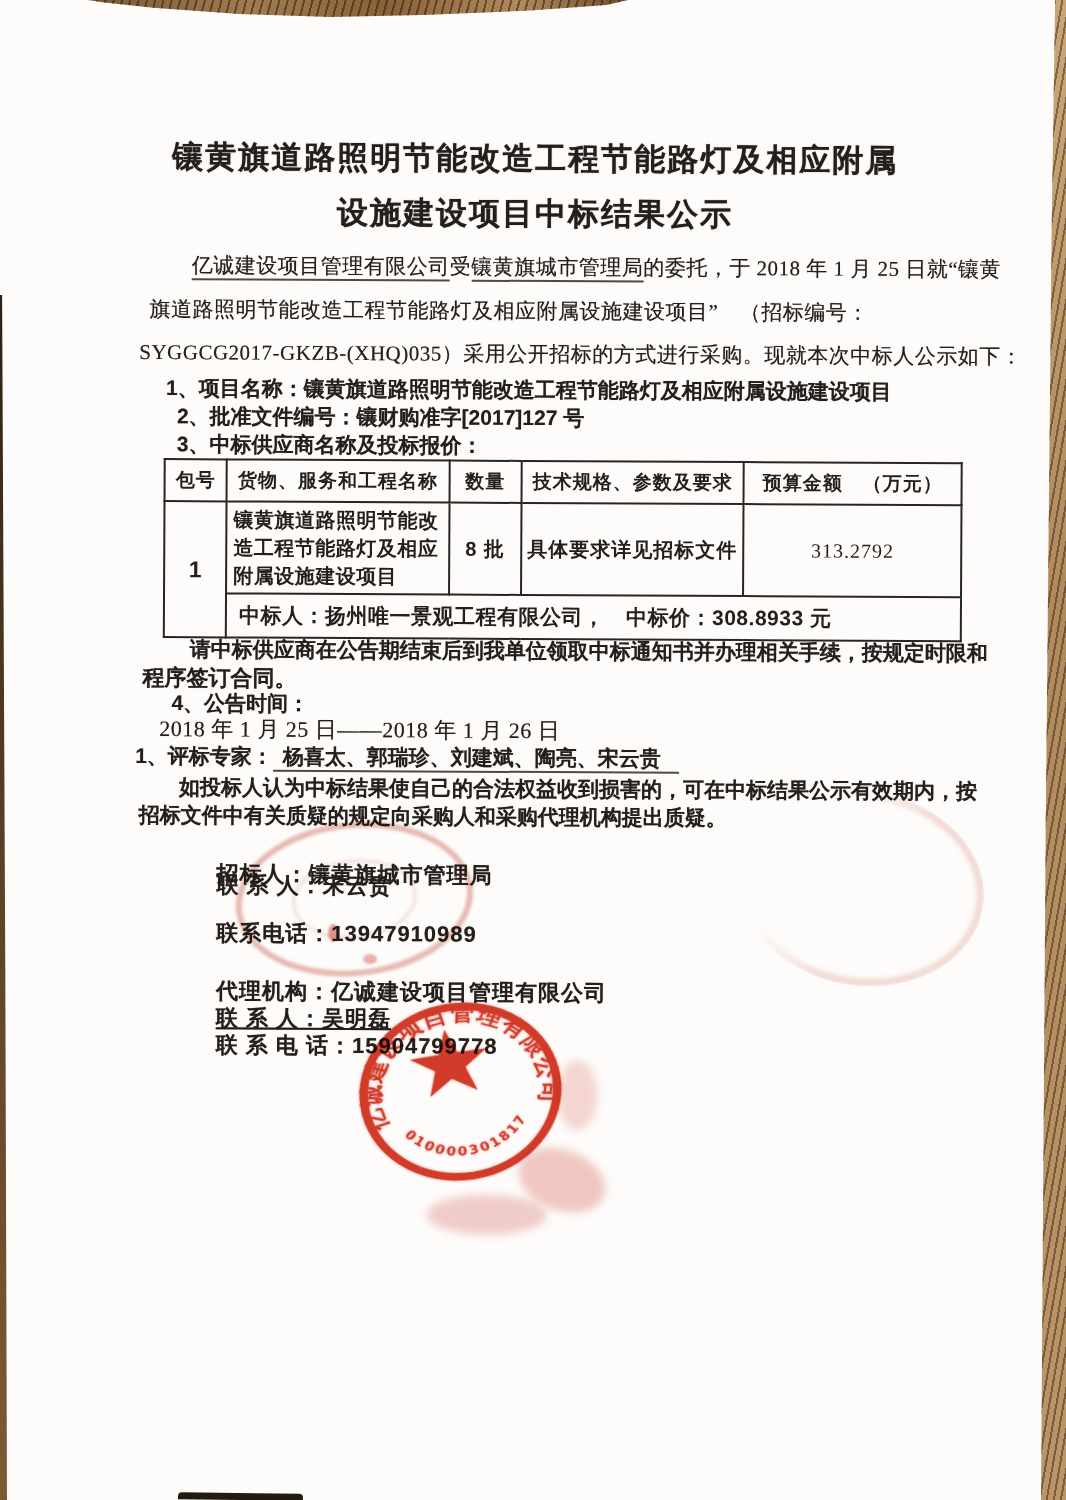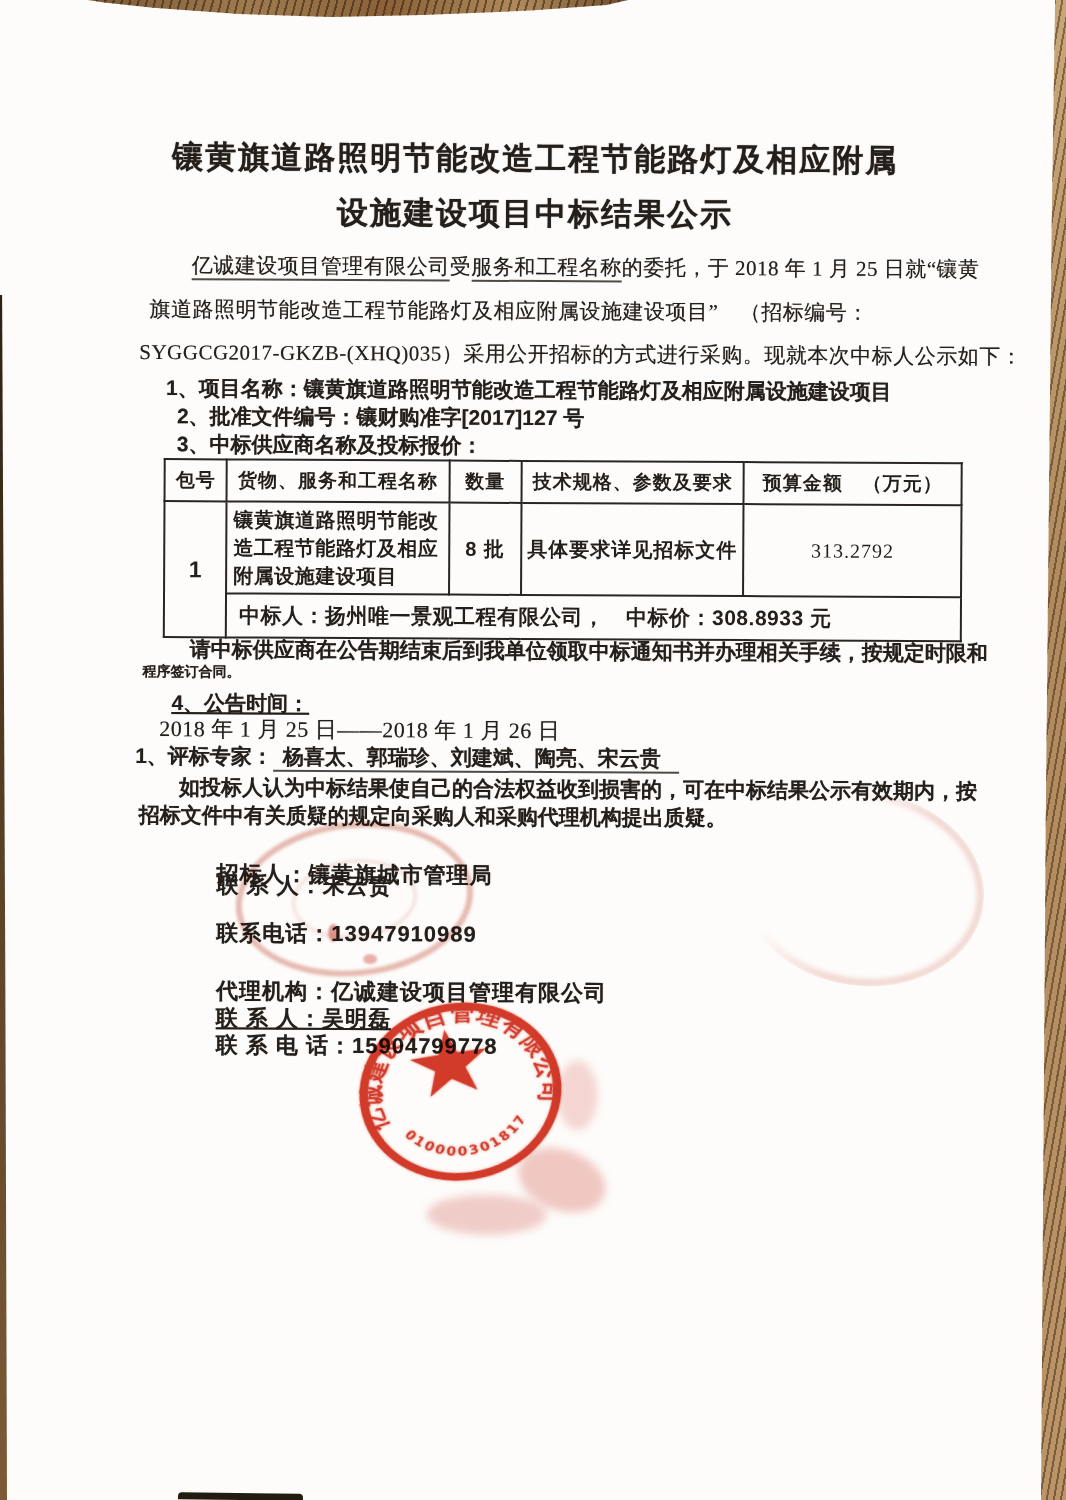--- a/index.html
+++ b/index.html
@@ -35,22 +35,22 @@
   .bid-table th,.bid-table td{border:2px solid #2a2522;padding:0;}
   .bid-table th{font-size:19px;font-weight:700;height:40px;text-align:center;letter-spacing:1px;}
   .col-pkg{width:62px;} .col-name{width:222px;} .col-qty{width:72px;} .col-spec{width:222px;} .col-budget{width:217px;}
   td.pkg{text-align:center;font-size:23px;font-weight:700;vertical-align:middle;}
   td.name{font-size:20px;font-weight:700;line-height:28px;padding:3px 6px;height:84px;vertical-align:middle;letter-spacing:.5px;}
   td.qty,td.spec{text-align:center;font-size:20px;font-weight:700;letter-spacing:1px;}
   td.budget{text-align:center;font-size:20px;font-family:"Liberation Serif",serif;letter-spacing:1px;}
   td.winner{font-size:21px;font-weight:700;height:42px;padding-left:12px;letter-spacing:.5px;}
 
   #notice1{left:190px;top:637px;font-size:21px;}
-  #notice2{left:143px;top:665px;font-size:14px;}
-  #item4{left:172px;top:691px;font-size:21px;text-decoration:underline;}
+  #notice2{left:143px;top:665px;font-size:22px;}
+  #item4{left:172px;top:691px;font-size:21px;}
   #daterange{left:160px;top:716px;}
   #item5{left:136px;top:744px;font-size:21px;}
   .ul-wide{border-bottom:2px solid rgba(48,42,36,.85);padding:0 18px 2px 10px;}
   #obj1{left:180px;top:775px;font-size:21px;}
   #obj2{left:140px;top:803px;font-size:21px;}
 
   #tdr1{left:218px;top:861px;} #tdr2{left:218px;top:872px;} #tdr3{left:218px;top:920px;}
   #agc1{left:218px;top:978px;} #agc2{left:218px;top:1005px;text-decoration:underline;} #agc3{left:218px;top:1032px;}
   .contact{font-size:22px;letter-spacing:1px;}
 
@@ -94,21 +94,21 @@
   .wood-bottom{left:178px;top:1493px;width:125px;height:7px;background:#241b10;border-radius:4px 4px 0 0;transform:rotate(.8deg);}
 </style>
 </head>
 <body>
 
 <div class="content">
 
   <div class="t title" id="title1">镶黄旗道路照明节能改造工程节能路灯及相应附属</div>
   <div class="t title" id="title2">设施建设项目中标结果公示</div>
 
-  <div class="t song body21" id="intro1"><span class="ul">亿诚建设项目管理有限公司</span><span>受</span><span class="ul">服务和工程名称</span><span>的委托，于 2018 年 1 月 25 日就“镶黄</span></div>
+  <div class="t song body21" id="intro1"><span class="ul">亿诚建设项目管理有限公司</span><span>受</span><span class="ul">镶黄旗城市管理局</span><span>的委托，于 2018 年 1 月 25 日就“镶黄</span></div>
   <div class="t song body21" id="intro2">旗道路照明节能改造工程节能路灯及相应附属设施建设项目”　（招标编号：</div>
   <div class="t song body21" id="intro3">SYGGCG2017-GKZB-(XHQ)035）采用公开招标的方式进行采购。现就本次中标人公示如下：</div>
 
   <div class="t hei" id="item1">1、项目名称：镶黄旗道路照明节能改造工程节能路灯及相应附属设施建设项目</div>
   <div class="t hei" id="item2">2、批准文件编号：镶财购准字[2017]127 号</div>
   <div class="t hei" id="item3">3、中标供应商名称及投标报价：</div>
 
   <table class="bid-table">
     <colgroup>
       <col class="col-pkg">

